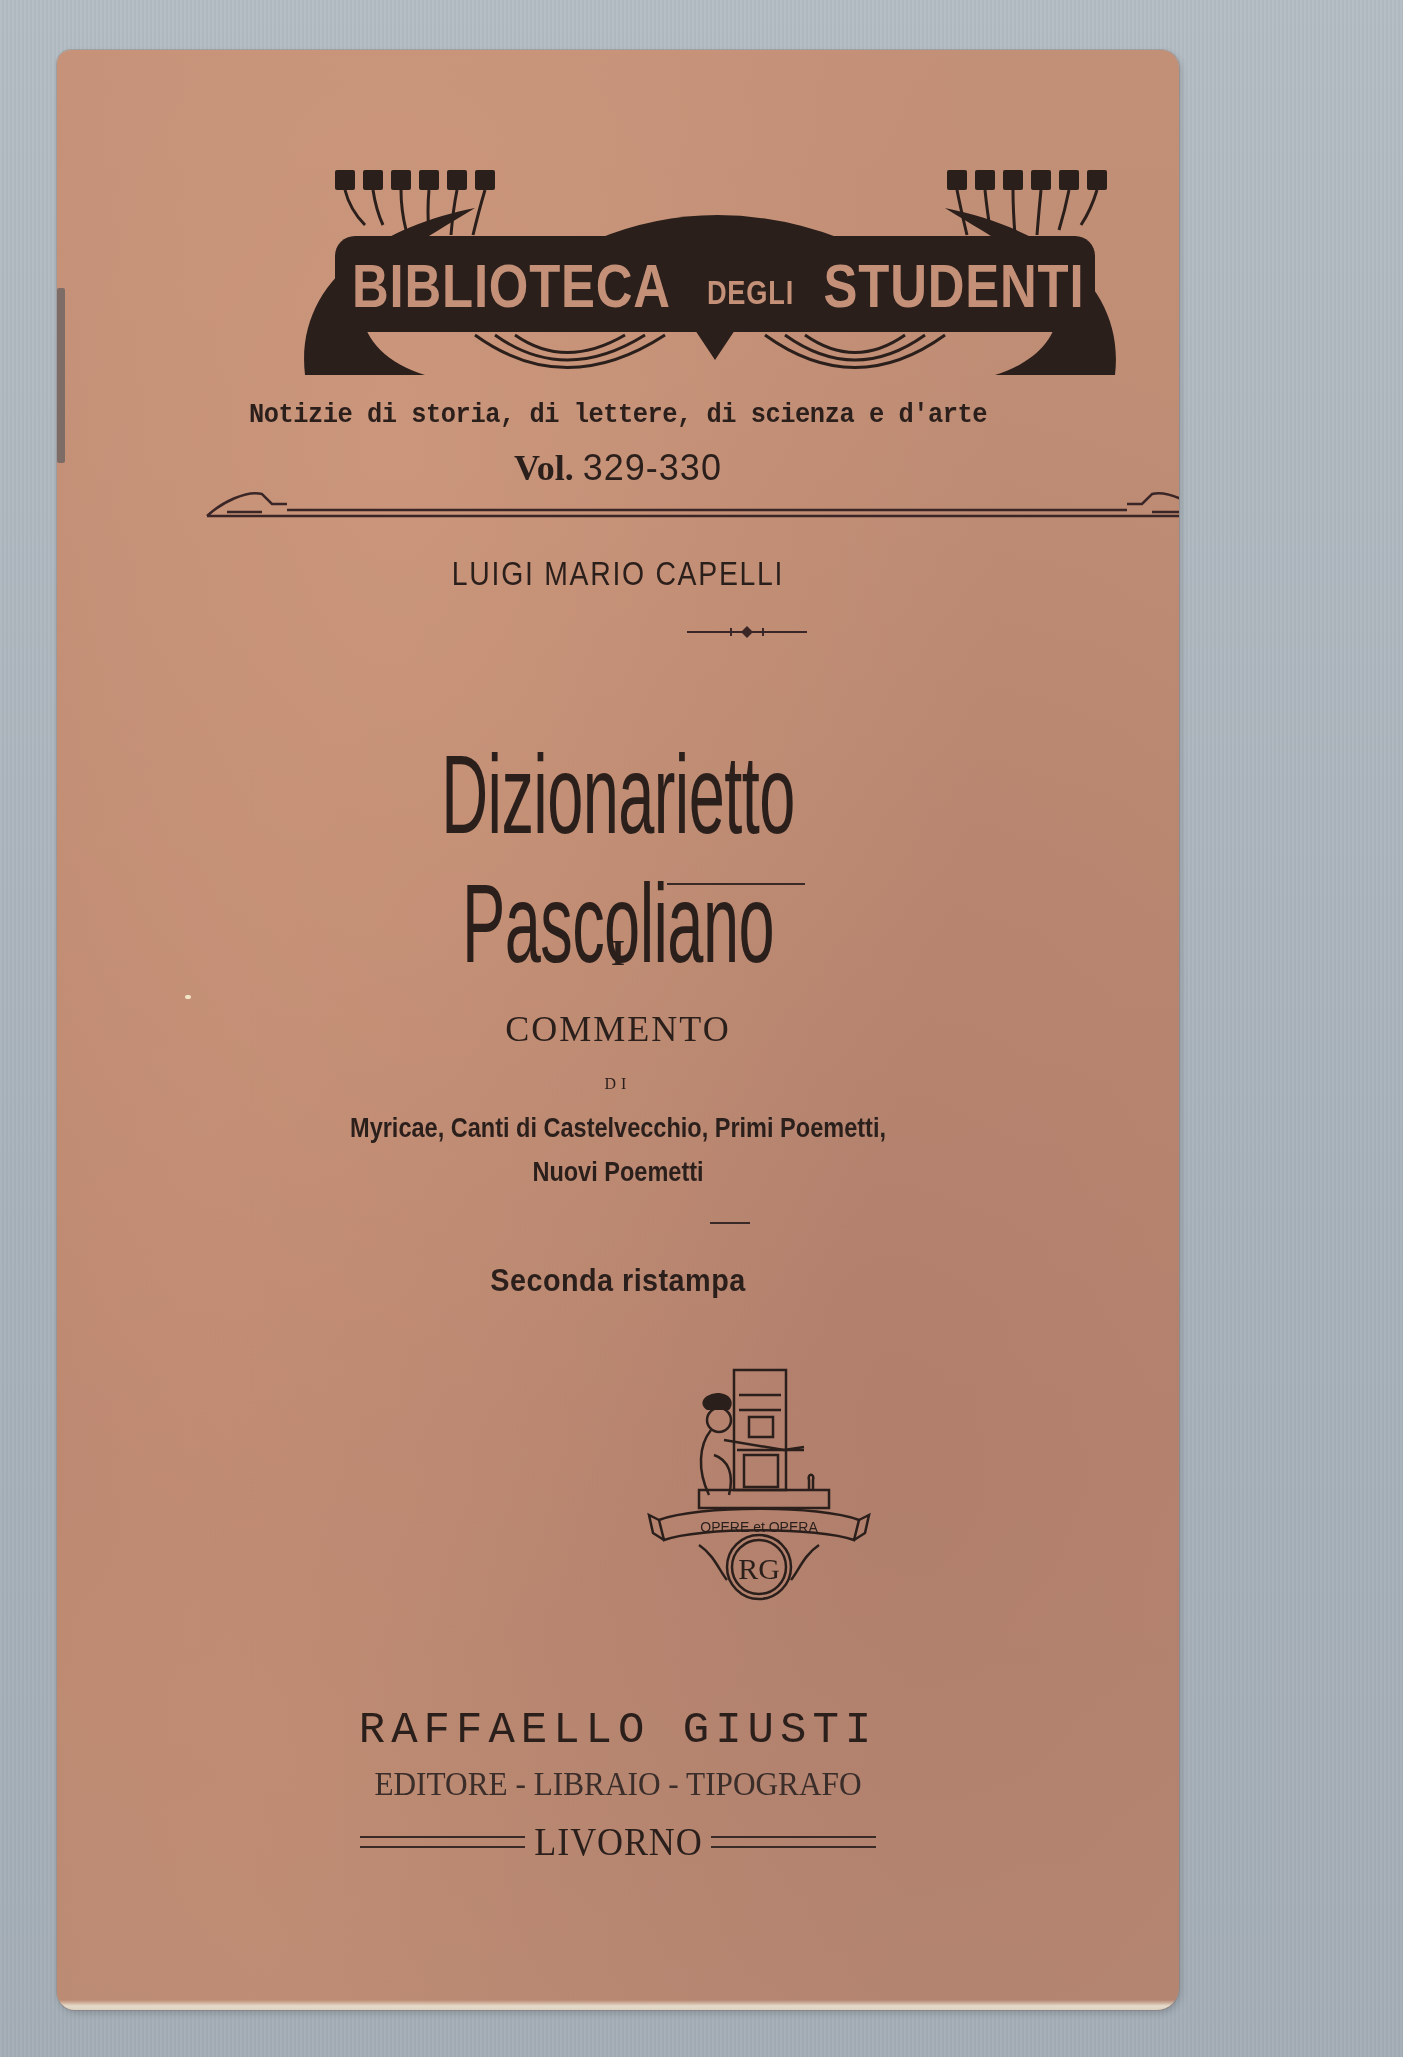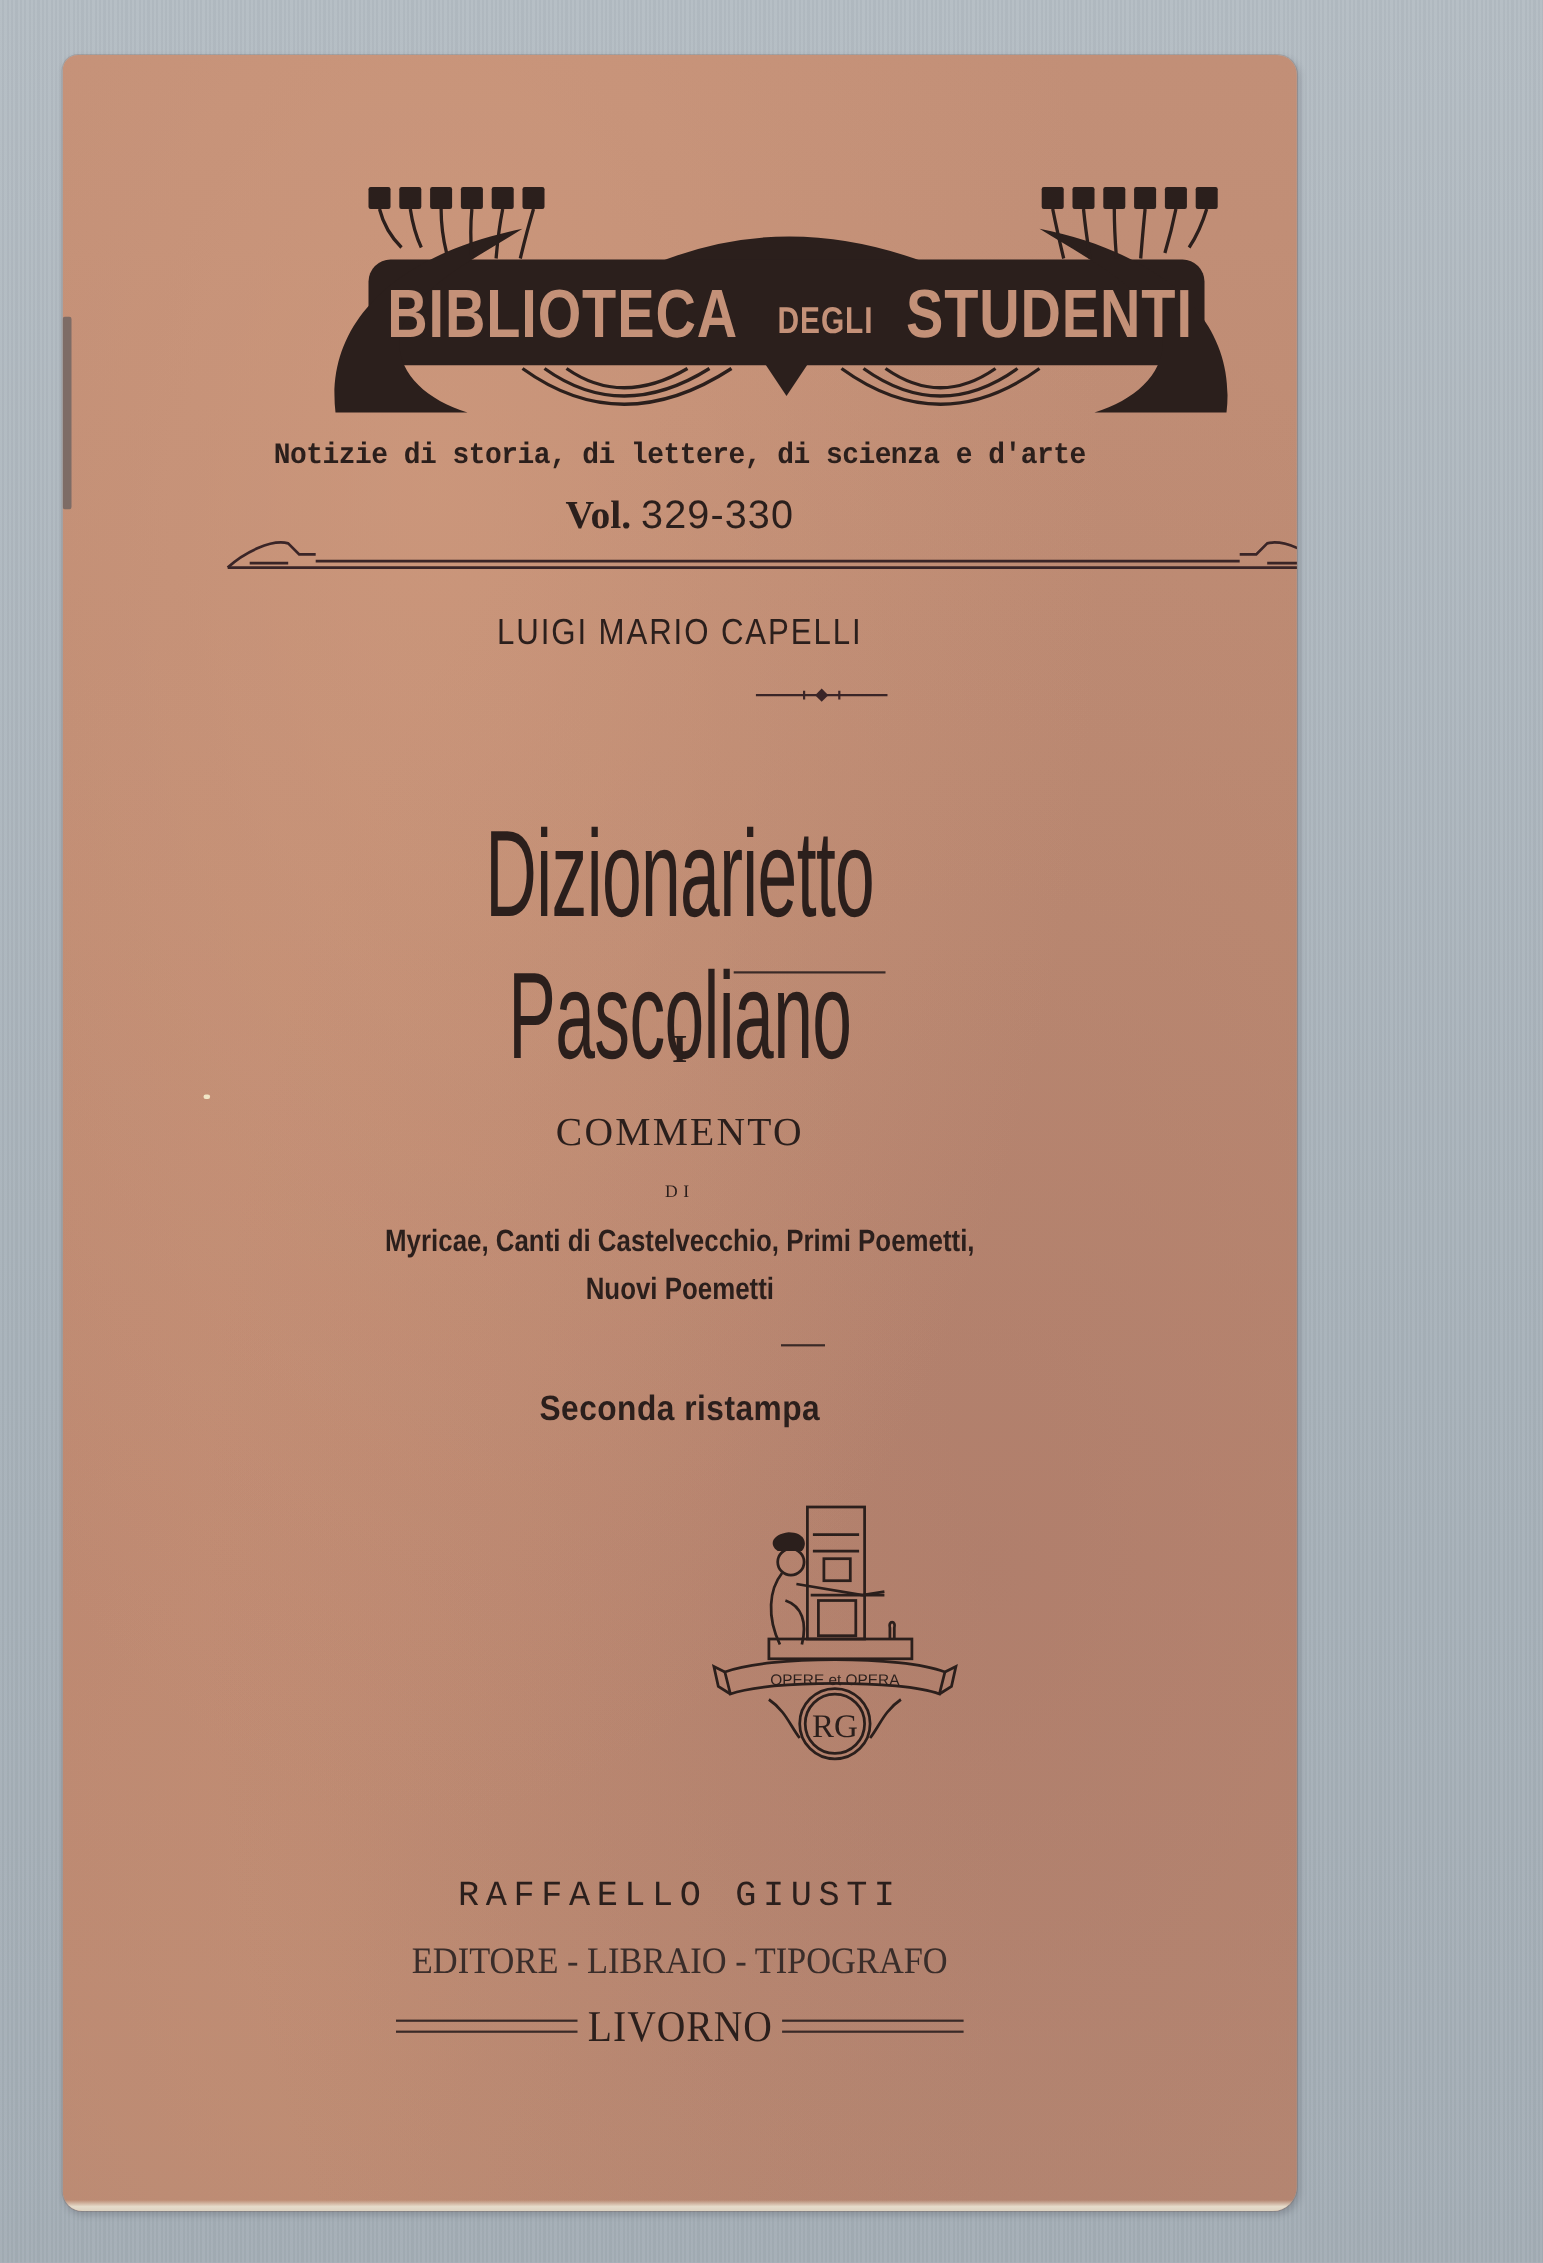--- a/index.html
+++ b/index.html
@@ -85,21 +85,21 @@
     transform: scaleX(0.84);
   }
   .works.l1 { top: 1062px; }
   .works.l2 { top: 1106px; }
   .reprint {
     top: 1212px; font-size: 32px; font-weight: 700;
     font-family: "Liberation Sans", sans-serif; transform: scaleX(0.9); letter-spacing: 0.5px;
   }
   .printer-mark { position: absolute; left: 582px; top: 1305px; width: 240px; height: 250px; }
   .publisher {
-    top: 1655px; font-size: 32px; letter-spacing: 6px;
+    top: 1655px; font-size: 44px; letter-spacing: 6px;
     font-family: "Liberation Mono", monospace; font-weight: 400;
   }
   .roles {
     top: 1715px; font-size: 34px; letter-spacing: 0px;
     font-family: "Liberation Serif", serif; transform: scaleX(0.92);
     color: #3a2d2a;
   }
   .city-row {
     position: absolute; left: 0; right: 0; top: 1768px;
     display: flex; align-items: center; justify-content: center; 

